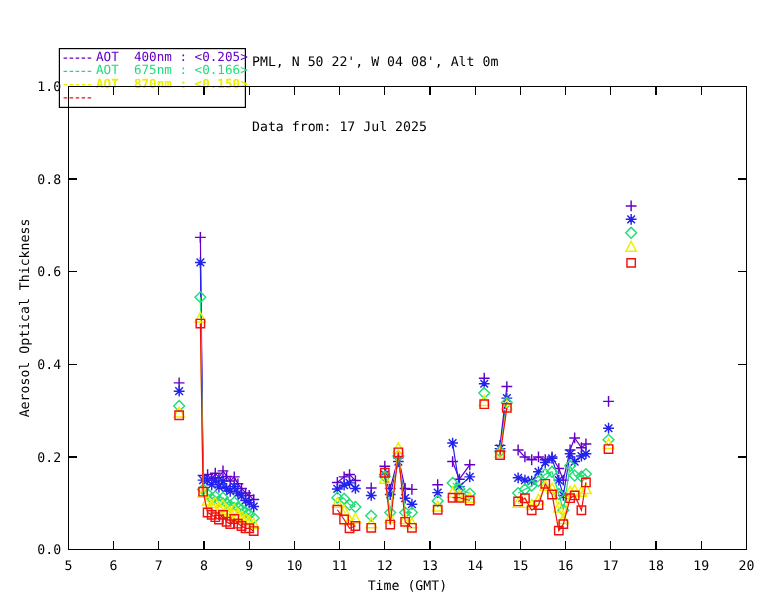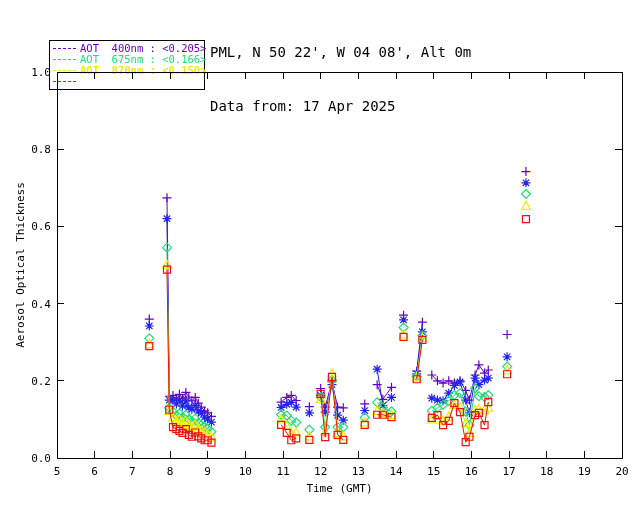--- a/index.html
+++ b/index.html
@@ -2,40 +2,40 @@
 <html><head>
 <meta charset="utf-8">
 <style>
   html,body{margin:0;padding:0;background:#fff;}
   .screen{
     position:relative;width:640px;height:512px;background:#ffffff;overflow:hidden;
     font-family:"DejaVu Sans Mono","Liberation Mono",monospace;
   }
   .plot-header{
     position:absolute;left:210px;top:7px;
-    font-size:14px;line-height:18px;color:#000;white-space:pre;
+    font-size:11px;line-height:18px;color:#000;white-space:pre;
   }
   .legend{
     position:absolute;left:49px;top:4px;width:156px;
     border:1px solid #000;background:#fff;padding:2px 0 2px 3px;box-sizing:border-box;margin-top:36px;
   }
   .legend-row{height:11px;line-height:11px;font-size:10.5px;white-space:nowrap;display:flex;align-items:center;}
   .legend-dash{display:inline-block;width:23px;height:0;border-top:1px dashed #000;margin-right:4px;flex:0 0 auto;}
   .legend-label{white-space:pre;}
   svg{position:absolute;left:0;top:0;}
   text{font-family:"DejaVu Sans Mono","Liberation Mono",monospace;}
 </style>
 </head>
 <body>
 
 <div class="screen">
 
   <div class="plot-header">
     <div>PML, N 50 22', W 04 08', Alt 0m</div>
-    <div>Data from: 17 Apr 2025</div>
+    <div>Data from: 17 Jul 2025</div>
   </div>
 
   <div class="legend">
     <div class="legend-row">
       <span class="legend-dash" style="border-top-color: rgb(100, 0, 200);"></span>
       <span class="legend-label" style="color: rgb(100, 0, 200);">AOT  400nm : &lt;0.205&gt;</span>
     </div>
     <div class="legend-row">
       <span class="legend-dash" style="border-top-color: rgb(34, 221, 119);"></span>
       <span class="legend-label" style="color: rgb(34, 221, 119);">AOT  675nm : &lt;0.166&gt;</span>

